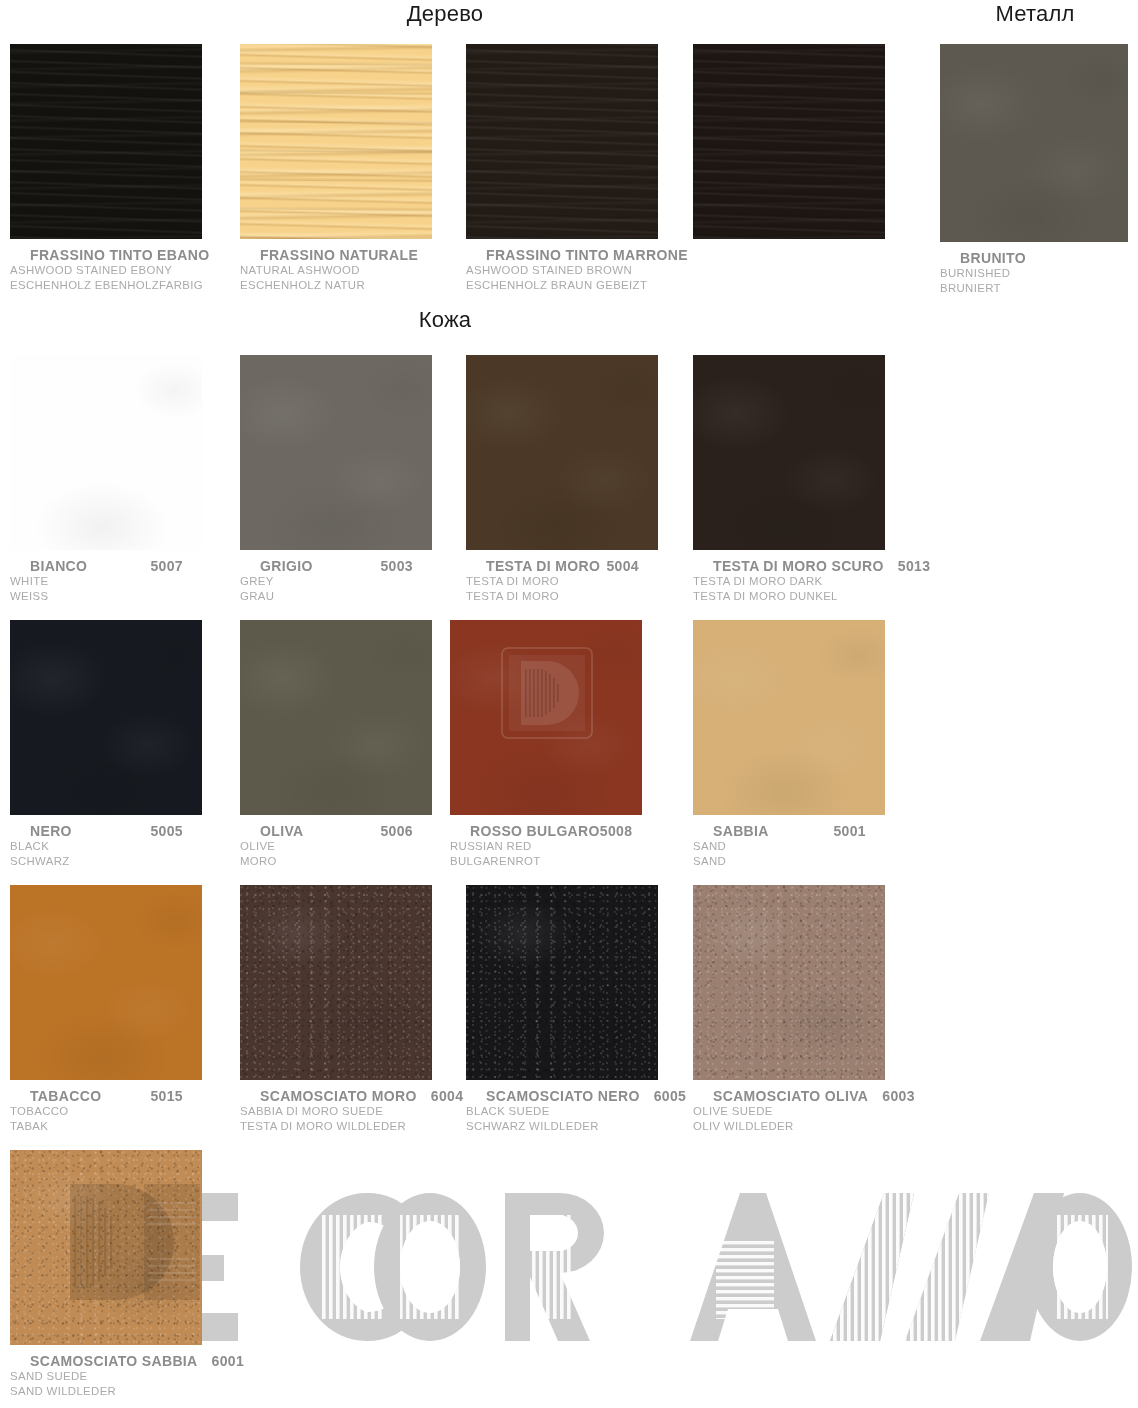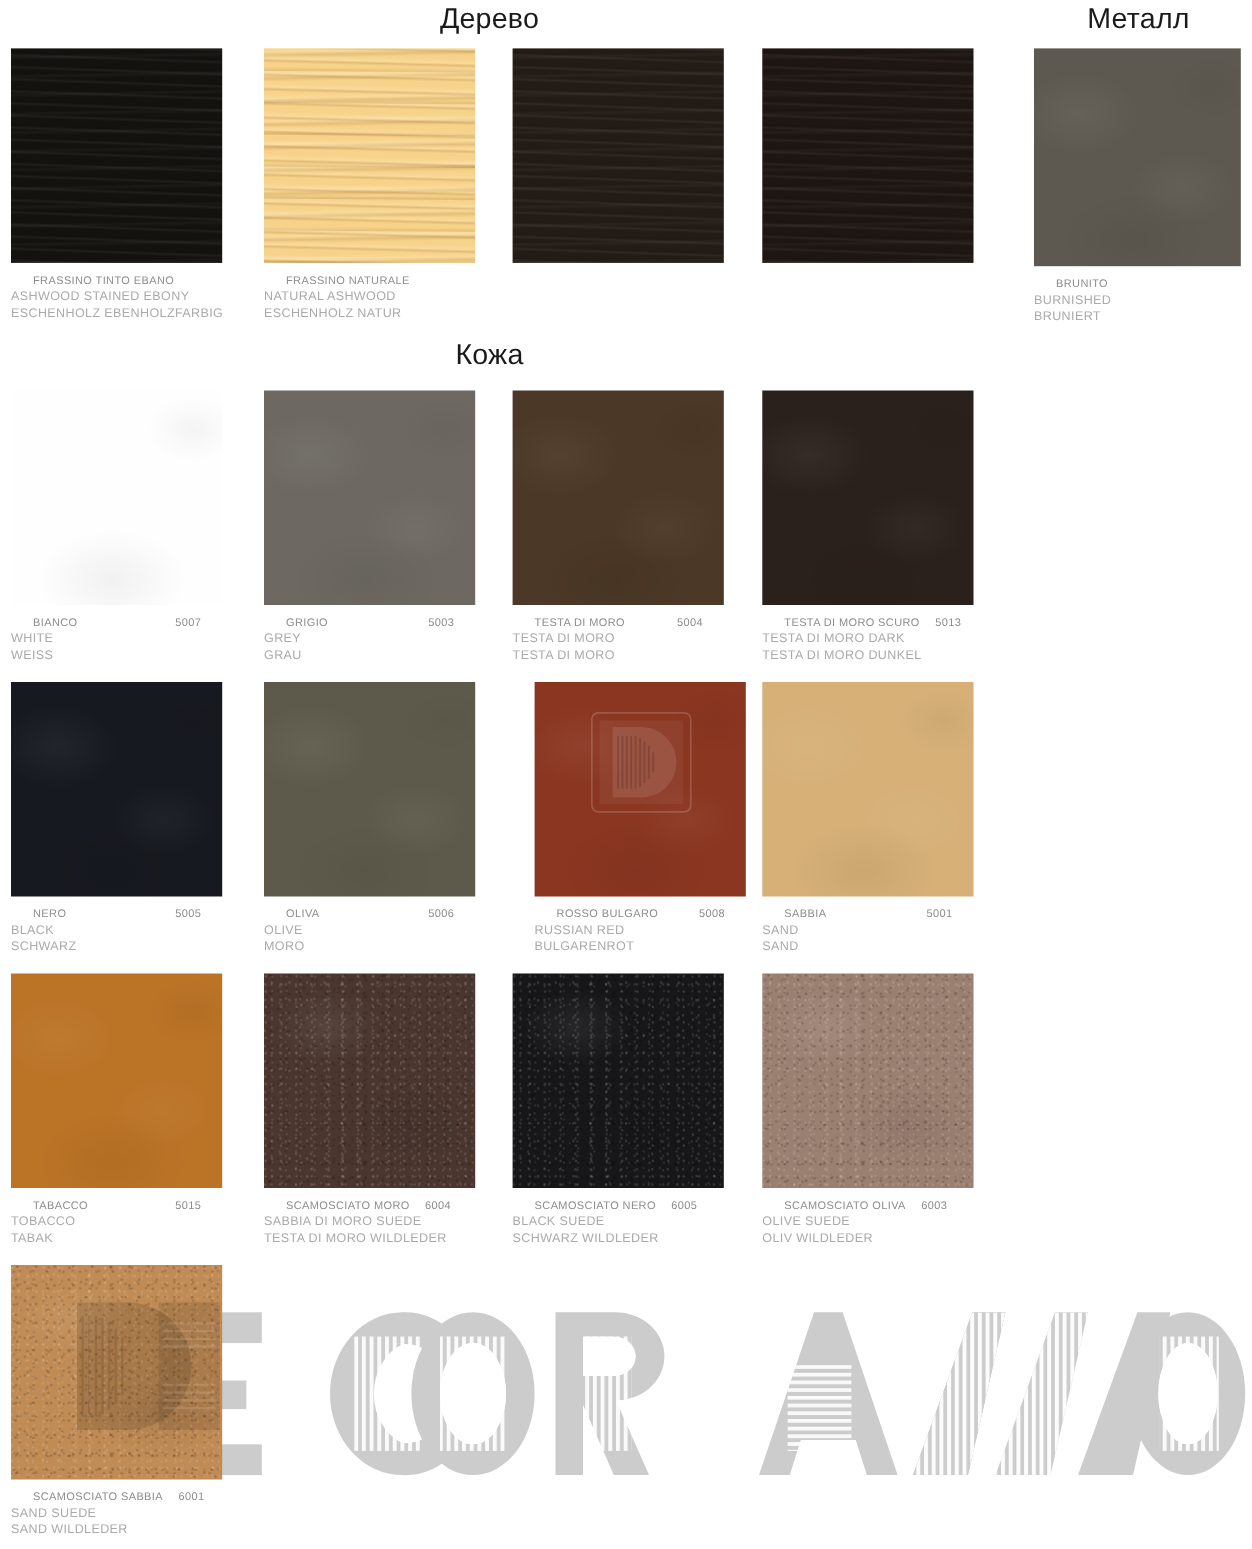--- a/index.html
+++ b/index.html
@@ -7,21 +7,21 @@
     width: 1138px; height: 1408px;
     background: #ffffff;
     font-family: "Liberation Sans", sans-serif;
     overflow: hidden;
   }
   #page { position: relative; width: 1138px; height: 1408px; }
 
   
   .section-heading {
     position: absolute;
-    font-size: 26px;
+    font-size: 22px;
     font-weight: 400;
     color: #1a1a1a;
     letter-spacing: 0.2px;
     white-space: nowrap;
     text-align: center;
   }
   #head-wood   { left: 300px; top: 1px;   width: 290px; }
   #head-metal  { left: 920px; top: 1px;   width: 230px; }
   #head-leather{ left: 300px; top: 307px; width: 290px; }
 
@@ -34,22 +34,22 @@
     background-repeat: no-repeat;
   }
   .swatch.metal { width: 188px; height: 198px; }
 
   .labels {
     margin-top: 9px;
     width: 230px;
   }
   .lbl-top {
     display: flex;
-    font-size: 10px;
-    font-weight: normal;
+    font-size: 14px;
+    font-weight: bold;
     color: #8c8c8c;
     letter-spacing: 0.35px;
     line-height: 15px;
     white-space: nowrap;
     padding-left: 20px;
   }
   .lbl-name { flex: 0 0 auto; }
   .lbl-code { margin-left: 14px; }
   .lbl-sub {
     font-size: 11.4px;
@@ -198,20 +198,28 @@
         <span class="lbl-name">FRASSINO NATURALE</span>
         <span class="lbl-code"></span>
       </div>
       <div class="lbl-sub">NATURAL ASHWOOD</div>
       <div class="lbl-sub">ESCHENHOLZ NATUR</div>
     </div>
   </div>
 
   <div class="cell" style="left:466px; top:44px;">
     <div class="swatch grain" style="background-color: rgb(35, 28, 22);"></div>
+    <div class="labels">
+      <div class="lbl-top">
+        <span class="lbl-name">FRASSINO TINTO MARRONE</span>
+        <span class="lbl-code"></span>
+      </div>
+      <div class="lbl-sub">ASHWOOD STAINED BROWN</div>
+      <div class="lbl-sub">ESCHENHOLZ BRAUN GEBEIZT</div>
+    </div>
   </div>
 
   <div class="cell" style="left:693px; top:44px;">
     <div class="swatch grain" style="background-color: rgb(29, 22, 18);"></div>
   </div>
 
   <div class="cell" style="left:940px; top:44px;">
     <div class="swatch metal hide-leather" style="background-color: rgb(93, 89, 80);"></div>
     <div class="labels">
       <div class="lbl-top">
@@ -288,21 +296,21 @@
     <div class="labels">
       <div class="lbl-top">
         <span class="lbl-name">OLIVA</span>
         <span class="lbl-code" style="margin-left:auto; padding-right:57px;">5006</span>
       </div>
       <div class="lbl-sub">OLIVE</div>
       <div class="lbl-sub">MORO</div>
     </div>
   </div>
 
-  <div class="cell" style="left:486px; top:620px;">
+  <div class="cell" style="left:450px; top:620px;">
     <div class="swatch hide-leather" style="background-color: rgb(138, 54, 33);">
       <svg class="emboss-logo" style="left:51px; top:27px;" width="92" height="92" viewBox="0 0 92 92">
         <rect x="1" y="1" width="90" height="90" rx="6" fill="none" stroke="rgba(255,255,255,0.17)" stroke-width="1.6"></rect>
         <rect x="8" y="8" width="76" height="76" fill="rgba(255,255,255,0.055)"></rect>
         <path d="M20 14 H46 a32 32 0 0 1 0 64 H20 Z" fill="rgba(255,255,255,0.10)"></path>
         <g fill="rgba(0,0,0,0.16)">
           <rect x="24" y="22" width="1.7" height="48"></rect>
           <rect x="28" y="22" width="1.7" height="48"></rect>
           <rect x="32" y="22" width="1.7" height="48"></rect>
           <rect x="36" y="22" width="1.7" height="48"></rect>

